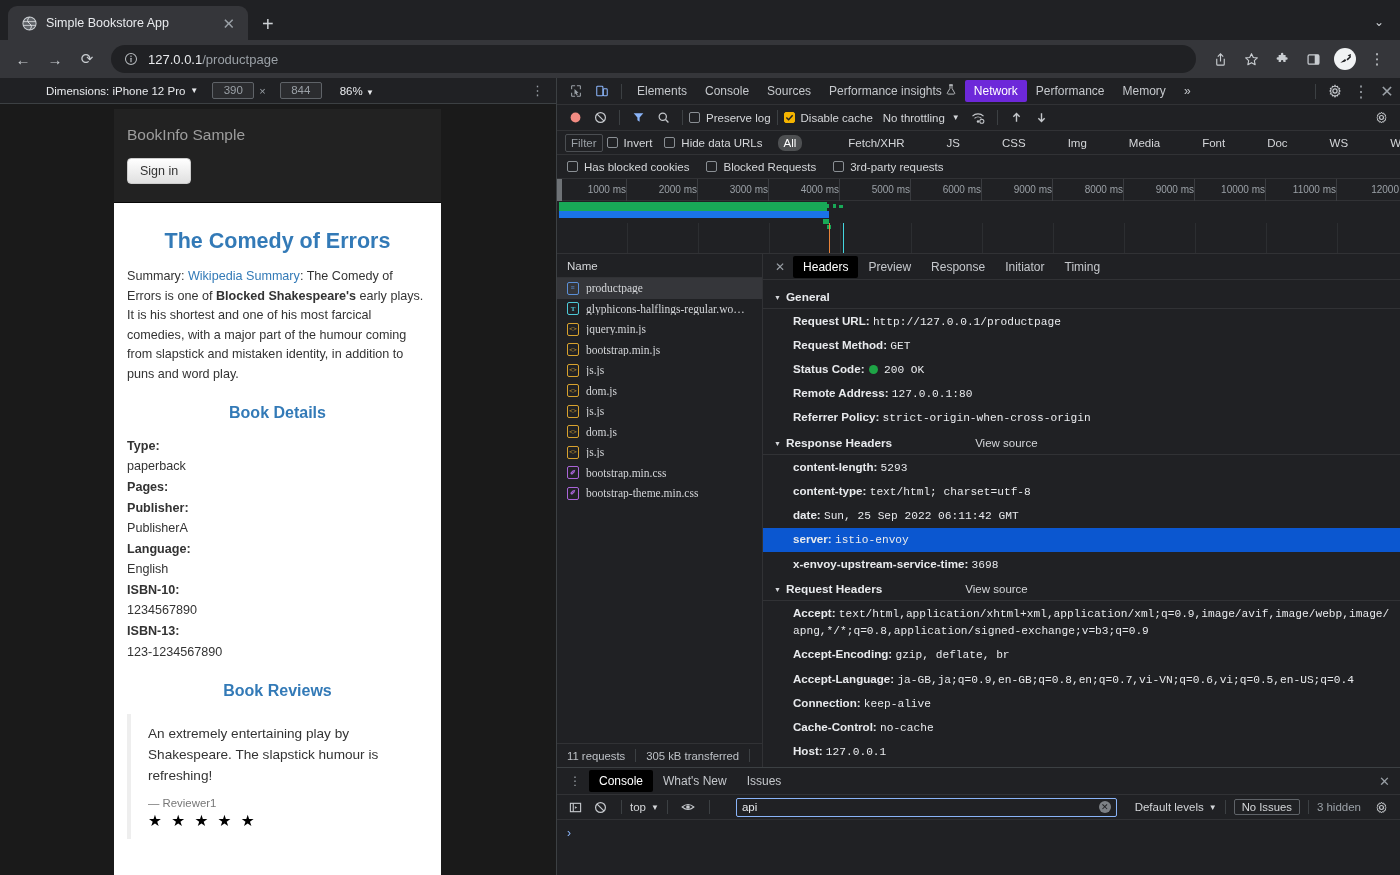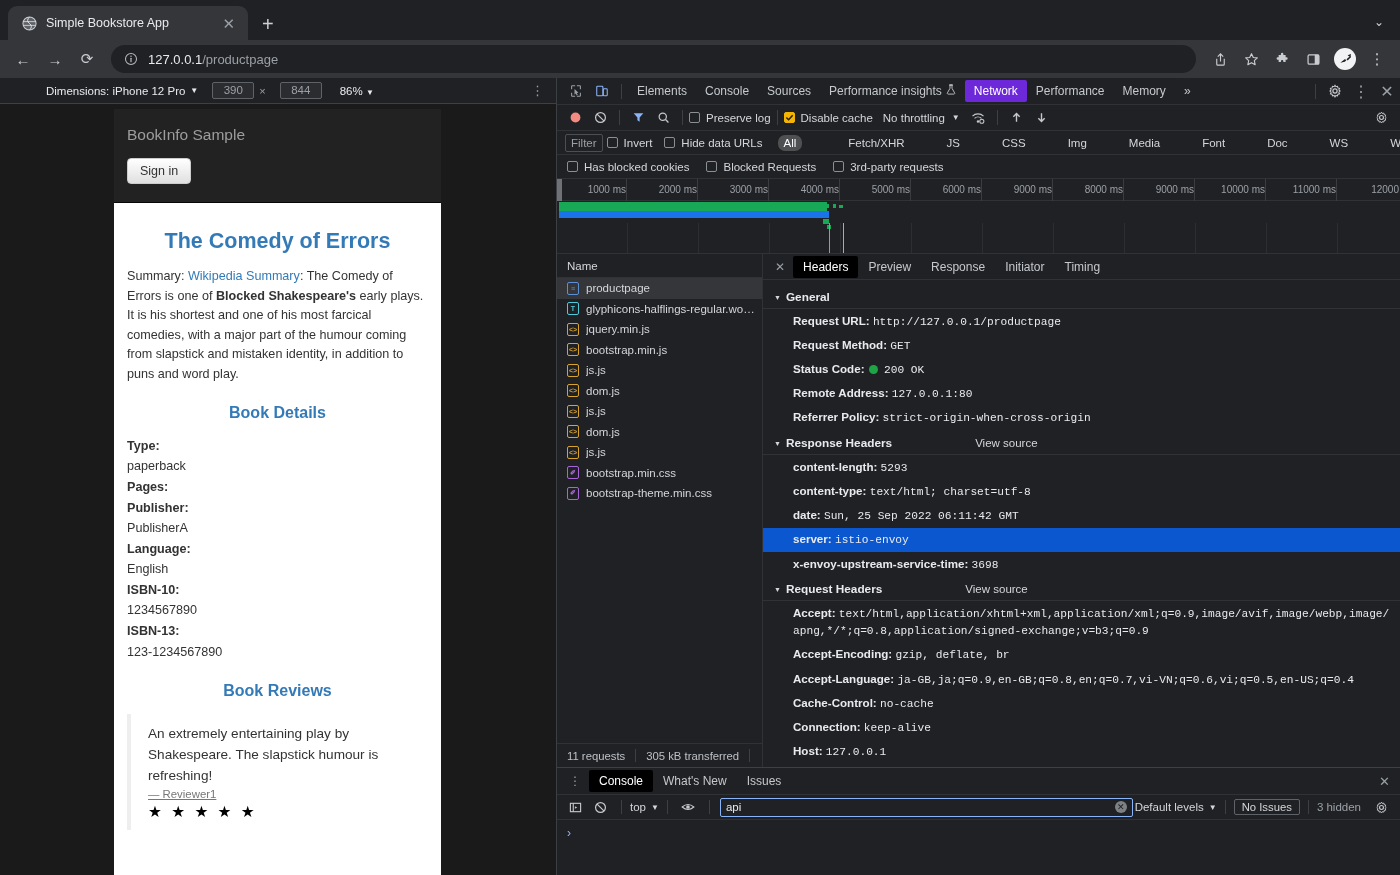--- a/index.html
+++ b/index.html
@@ -109,21 +109,21 @@
     color: #337ab7; font-size: 16px; text-align: center; font-weight: bold;
     margin: 20px 0 14px 0;
   }
   .bi-dl { font-size: 12.6px; color: #333; line-height: 1.6; }
   .bi-dt { font-weight: bold; }
   .bi-dd { margin-bottom: 1px; }
   .bi-review {
     border-left: 4px solid #eee; padding: 9px 0 9px 17px; margin-bottom: 19px;
   }
   .bi-review-text { font-size: 13.6px; color: #333; line-height: 1.55; }
-  .bi-reviewer { font-size: 11.4px; color: #777; margin-top: 2px; text-decoration: underline; }
+  .bi-reviewer { font-size: 11.4px; color: #777; margin-top: 11px; }
   .bi-stars { font-size: 15.5px; color: #000; letter-spacing: 2.5px; margin-top: 3px; }
 
   
   .devtools {
     flex: 1; background: #202124; display: flex; flex-direction: column;
     border-left: 1px solid #3c4043; min-width: 0;
   }
   .dt-tabbar {
     height: 27px; display: flex; align-items: center; background: #202124;
     border-bottom: 1px solid #313235; flex: 0 0 27px; padding-left: 6px;
@@ -192,21 +192,21 @@
   .reqlist { width: 206px; flex: 0 0 206px; display: flex; flex-direction: column; border-right: 1px solid #313235; min-height: 0; }
   .rl-head {
     height: 24px; flex: 0 0 24px; display: flex; align-items: center;
     padding-left: 10px; font-size: 11.5px; color: #d4d6d9;
     border-bottom: 1px solid #313235;
   }
   .rl-body { flex: 1; overflow: hidden; }
   .rl-row {
     height: 20.5px; display: flex; align-items: center; gap: 7px;
     padding-left: 10px; font-size: 11.5px; color: #d4d6d9;
-    white-space: nowrap; cursor: pointer;
+    white-space: nowrap; cursor: pointer; font-family: Liberation Serif, serif;
   }
   .rl-row.sel { background: #35363a; }
   .rl-name { overflow: hidden; text-overflow: ellipsis; }
   .ricon {
     width: 12px; height: 13px; flex: 0 0 12px; border-radius: 2px;
     display: flex; align-items: center; justify-content: center;
     font-size: 7px; font-weight: bold; border: 1px solid;
   }
   .ricon.doc { border-color: #5b8fd6; color: #5b8fd6; }
   .ricon.font { border-color: #4ec9d8; color: #4ec9d8; }
@@ -264,21 +264,21 @@
     border-radius: 2px; white-space: nowrap;
   }
   .dw-tab.active { background: #000; color: #fff; }
   .dw-toolbar {
     height: 25px; flex: 0 0 25px; display: flex; align-items: center;
     gap: 0; padding: 0 6px; border-bottom: 1px solid #313235;
   }
   .con-filter {
     flex: 1; height: 19px; background: #202124; border: 1px solid #8ab4f8;
     border-radius: 2px; display: flex; align-items: center; padding: 0 5px;
-    margin: 0 2px; min-width: 0;
+    margin: 0 18px; min-width: 0;
   }
   .con-filter input {
     flex: 1; background: transparent; border: none; outline: none;
     color: #e8eaed; font-size: 11.5px; font-family: "Liberation Sans", sans-serif;
     min-width: 0;
   }
   .clearx {
     width: 12px; height: 12px; border-radius: 50%; background: #7d8186;
     color: #202124; font-size: 9px; display: flex; align-items: center;
     justify-content: center; cursor: pointer; flex: 0 0 12px;
@@ -700,22 +700,22 @@
             <div class="hrow"><span class="hkey">x-envoy-upstream-service-time:</span> <span class="hval">3698</span></div>
 
             <div class="sec-title">
               <span class="tri">▼</span>
               <span>Request Headers</span>
               <span class="view-source">View source</span>
             </div>
             <div class="hrow"><span class="hkey">Accept:</span> <span class="hval">text/html,application/xhtml+xml,application/xml;q=0.9,image/avif,image/webp,image/apng,*/*;q=0.8,application/signed-exchange;v=b3;q=0.9</span></div>
             <div class="hrow"><span class="hkey">Accept-Encoding:</span> <span class="hval">gzip, deflate, br</span></div>
             <div class="hrow"><span class="hkey">Accept-Language:</span> <span class="hval">ja-GB,ja;q=0.9,en-GB;q=0.8,en;q=0.7,vi-VN;q=0.6,vi;q=0.5,en-US;q=0.4</span></div>
+            <div class="hrow"><span class="hkey">Connection:</span> <span class="hval">keep-alive</span></div>
             <div class="hrow"><span class="hkey">Cache-Control:</span> <span class="hval">no-cache</span></div>
-            <div class="hrow"><span class="hkey">Connection:</span> <span class="hval">keep-alive</span></div>
             <div class="hrow"><span class="hkey">Host:</span> <span class="hval">127.0.0.1</span></div>
             <div class="hrow"> </div>
 
           </div>
         </div>
       </div>
 
       <div class="drawer">
         <div class="dw-tabbar">
           <span class="det-close">⋮</span>

